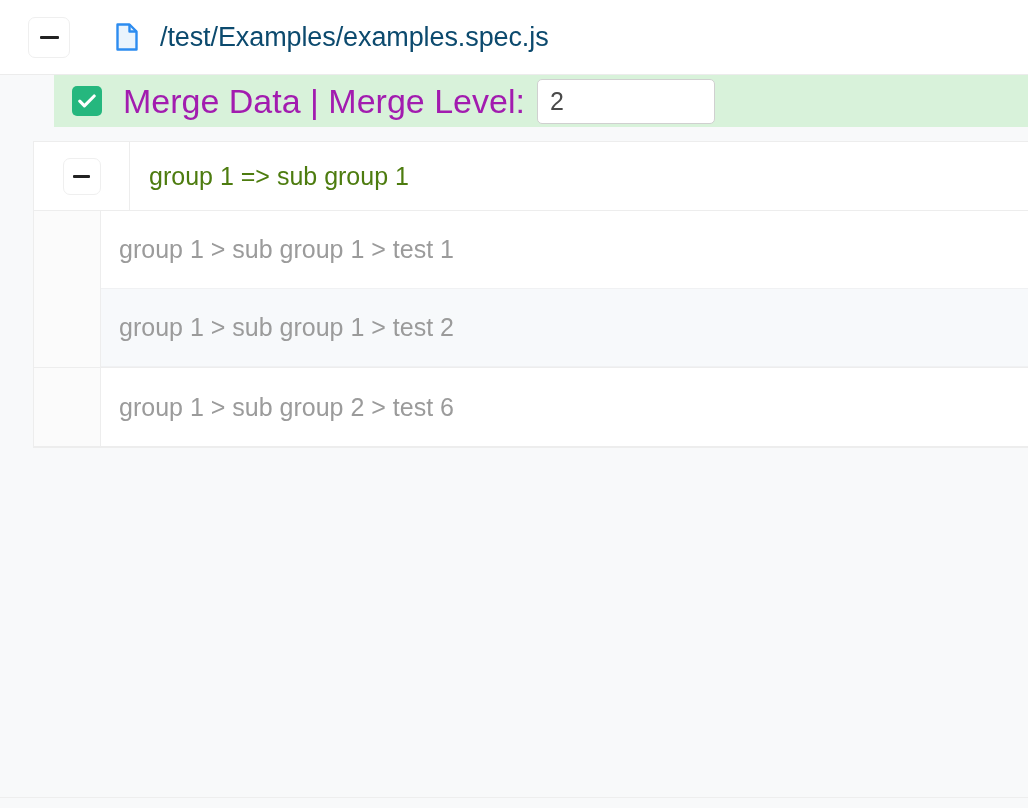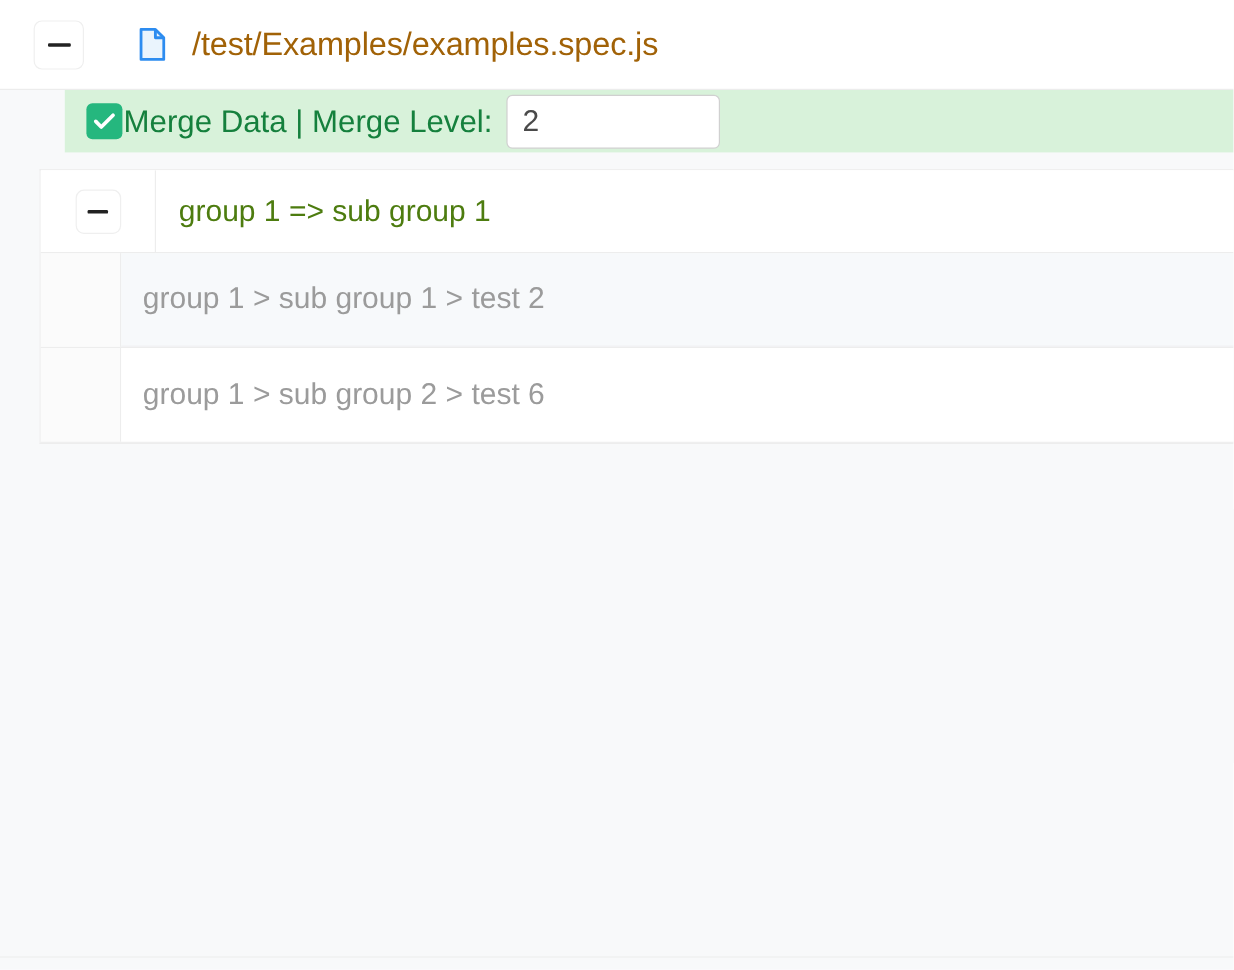--- a/index.html
+++ b/index.html
@@ -58,21 +58,21 @@
     margin-left: 46px;
     width: 22px;
     height: 28px;
     flex: none;
     display: block;
   }
 
   .file-path {
     margin-left: 22px;
     font-size: 27px;
-    color: #a16207;
+    color: #0c4a6e;
     letter-spacing: -0.1px;
     white-space: nowrap;
   }
 
   
   .panel {
     background: #f8f9fa;
     padding-left: 17px;
     box-sizing: border-box;
     height: 733px;
@@ -97,23 +97,23 @@
     background: #25b77e;
     display: flex;
     align-items: center;
     justify-content: center;
     flex: none;
     cursor: pointer;
   }
   .checkbox svg { display: block; }
 
   .merge-label {
-    margin-left: 1px;
-    font-size: 26px;
-    color: #15803d;
+    margin-left: 21px;
+    font-size: 34px;
+    color: #a21caf;
     white-space: nowrap;
   }
 
   .merge-level-input {
     margin-left: 12px;
     width: 178px;
     height: 45px;
     border: 1px solid #d0d0d0;
     border-radius: 5px;
     background: #ffffff;
@@ -281,20 +281,21 @@
           <div class="group-toggle-cell">
             <button class="group-toggle">
               <span class="bar"></span>
             </button>
           </div>
           <div class="group-title-cell">group 1 =&gt; sub group 1</div>
         </div>
         <div class="tests-wrap">
           <div class="tests-gutter"></div>
           <div class="tests-list">
+            <div class="test-row">group 1 &gt; sub group 1 &gt; test 1</div>
             <div class="test-row alt">group 1 &gt; sub group 1 &gt; test 2</div>
           </div>
         </div>
       </div>
 
       <div class="group">
         <div class="tests-wrap">
           <div class="tests-gutter"></div>
           <div class="tests-list">
             <div class="test-row last">group 1 &gt; sub group 2 &gt; test 6</div>

